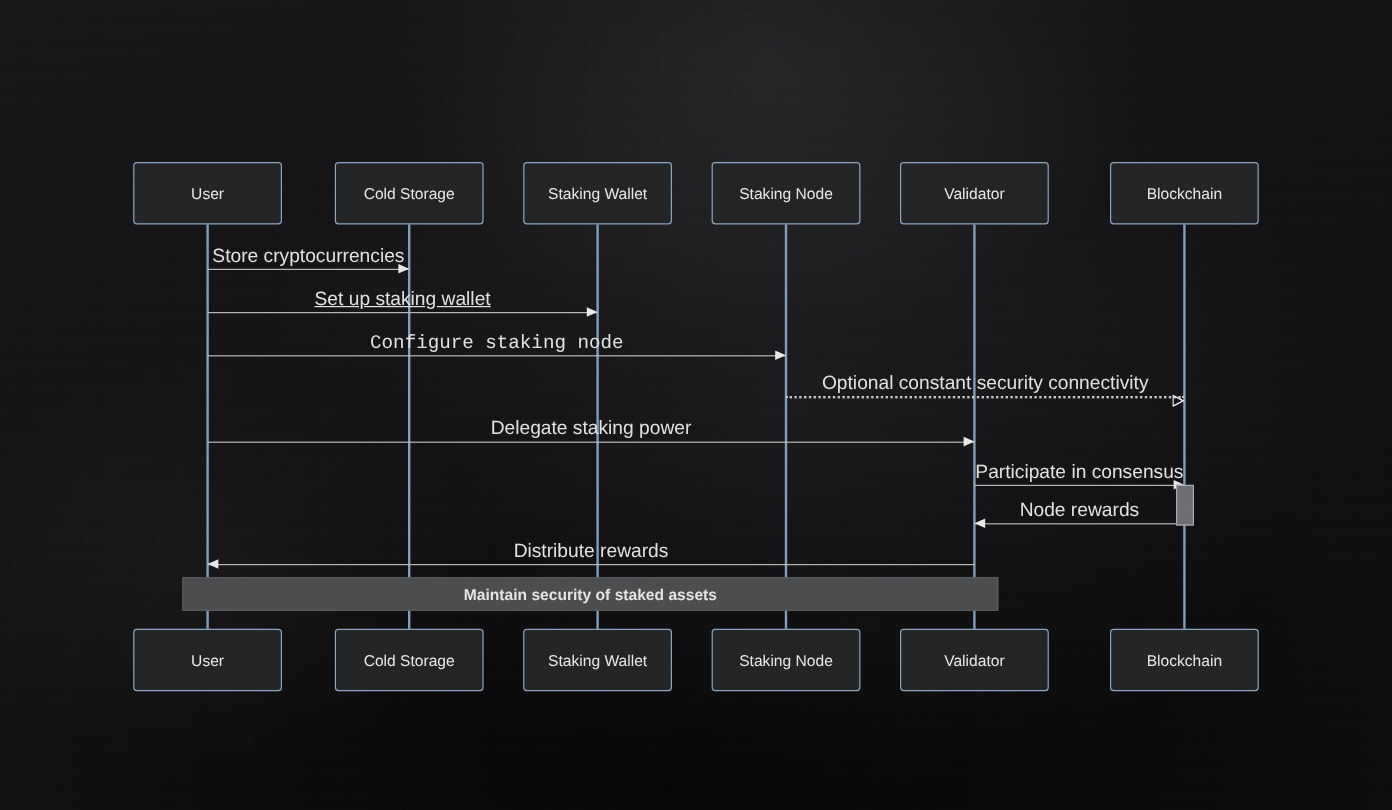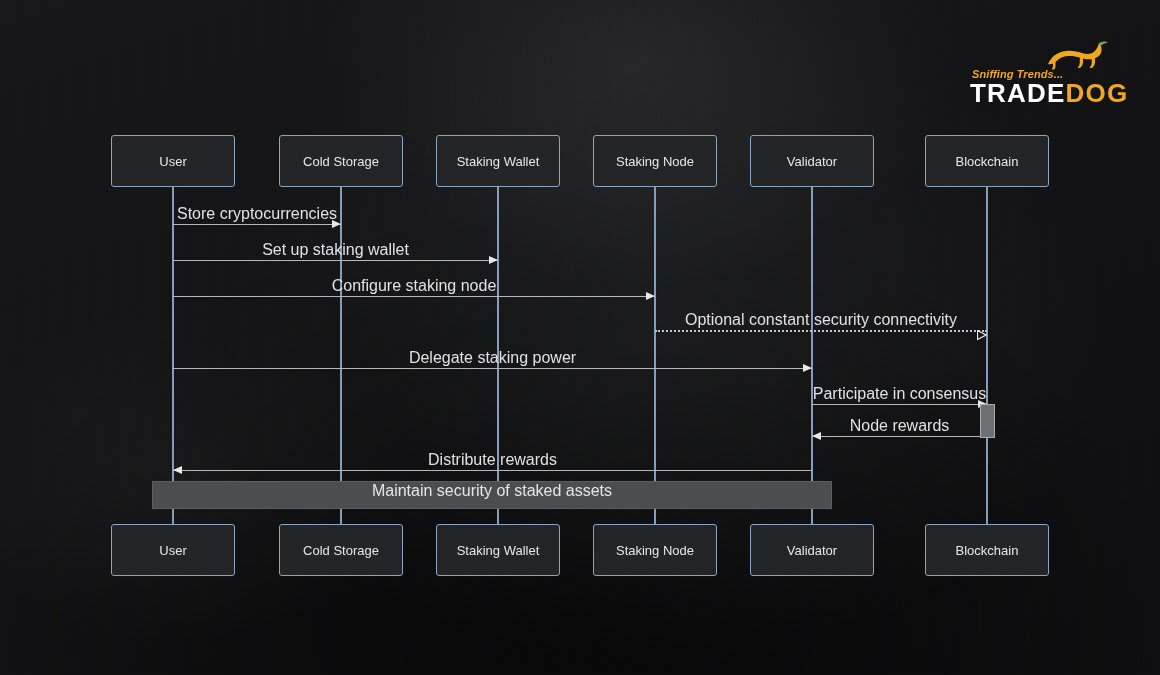--- a/index.html
+++ b/index.html
@@ -140,68 +140,56 @@
     box-sizing: border-box;
   }
 
   
   .note-band {
     position: absolute;
     background: #4b4d4f;
     border: 1px solid #5c5e60;
     box-sizing: border-box;
     display: flex;
+    align-items: center;
     justify-content: center;
     color: #e6e6e6;
-    font-size: 16px;
+    font-size: 13px;
+    font-weight: bold;
   }
 </style>
 </head>
 <body>
 
 <div id="canvas">
 
-  <div id="logo">
-    <svg width="64" height="34" viewBox="0 0 64 34">
-      <path d="M2 24 C5 17, 11 12, 20 11 C26 10.3, 31 11.5, 36 13 C40 14.2, 44 14.5, 47 12.5
-               C50 10.5, 52 7, 53 3 C55 5, 56 8, 55.5 11 C55 14.5, 52.5 17, 49 18.2
-               L49 22 C49 24.5, 47.8 26.5, 46 28 L43.5 28 C45 26.2, 45.8 24.2, 45.8 22 L45.8 19.2
-               C43 19.6, 40 19.2, 37 18.4 L37 22 C37 24.6, 35.8 26.6, 34 28 L31.5 28
-               C33 26.2, 33.8 24.3, 33.8 22 L33.8 17.4 C30 16.4, 26 15.7, 22 16
-               C17 16.4, 12.5 18.5, 9.5 22 L9.5 26 C9.5 27.4, 9 28.6, 8 29.6 L5.5 29.6
-               C6.6 28.3, 7 27.2, 7 25.8 L7 23.8 C5.4 24.2, 3.6 24.4, 2 24 Z" fill="#f0a81e"></path>
-      <path d="M53 3 C56 1.5, 59.5 1, 62 2.2 C59.5 3.2, 56.5 4.2, 54.5 6 Z" fill="#6aa84f"></path>
-    </svg>
-    <div class="tagline">Sniffing Trends...</div>
-    <div class="wordmark"><span class="wm-trade">TRADE</span><span class="wm-dog">DOG</span></div>
-  </div>
 
   <div id="lifelines">
       <div class="lifeline" style="left: 172px; top: 187px; height: 337px;"></div>
       <div class="lifeline" style="left: 340px; top: 187px; height: 337px;"></div>
       <div class="lifeline" style="left: 497px; top: 187px; height: 337px;"></div>
       <div class="lifeline" style="left: 654px; top: 187px; height: 337px;"></div>
       <div class="lifeline" style="left: 811px; top: 187px; height: 337px;"></div>
       <div class="lifeline" style="left: 986px; top: 187px; height: 337px;"></div>
     </div>
   <div id="messages">
       <div class="msg" style="left: 173px; top: 224px; width: 168px;">
         <div class="line" style="width: 168px;"></div>
         <div class="arrowhead right" style="left: 159px;"></div>
         <div class="label" style="left: 50%; transform: translateX(-50%);">Store cryptocurrencies</div>
       </div>
       <div class="msg" style="left: 173px; top: 260px; width: 325px;">
         <div class="line" style="width: 325px;"></div>
         <div class="arrowhead right" style="left: 316px;"></div>
-        <div class="label" style="left: 50%; transform: translateX(-50%);">Set up staking wallet</div>
+        <div class="label" style="left: 50%; transform: translateX(-50%); text-decoration: underline;">Set up staking wallet</div>
       </div>
       <div class="msg" style="left: 173px; top: 296px; width: 482px;">
         <div class="line" style="width: 482px;"></div>
         <div class="arrowhead right" style="left: 473px;"></div>
-        <div class="label" style="left: 50%; transform: translateX(-50%);">Configure staking node</div>
+        <div class="label" style="left: 50%; transform: translateX(-50%); font-family: Liberation Mono, monospace;">Configure staking node</div>
       </div>
       <div class="msg" style="left: 655px; top: 330px; width: 332px;">
         <div class="line dotted" style="width: 332px;"></div>
         <div class="arrowhead open-right" style="left: 322px;"><svg width="10" height="10" viewBox="0 0 10 10">
             <path d="M0.5 0.5 L9 5 L0.5 9.5 Z" fill="none" stroke="#e9e9e9" stroke-width="1.2"></path>
           </svg></div>
         <div class="label" style="left: 50%; transform: translateX(-50%);">Optional constant security connectivity</div>
       </div>
       <div class="msg" style="left: 173px; top: 368px; width: 639px;">
         <div class="line" style="width: 639px;"></div>

